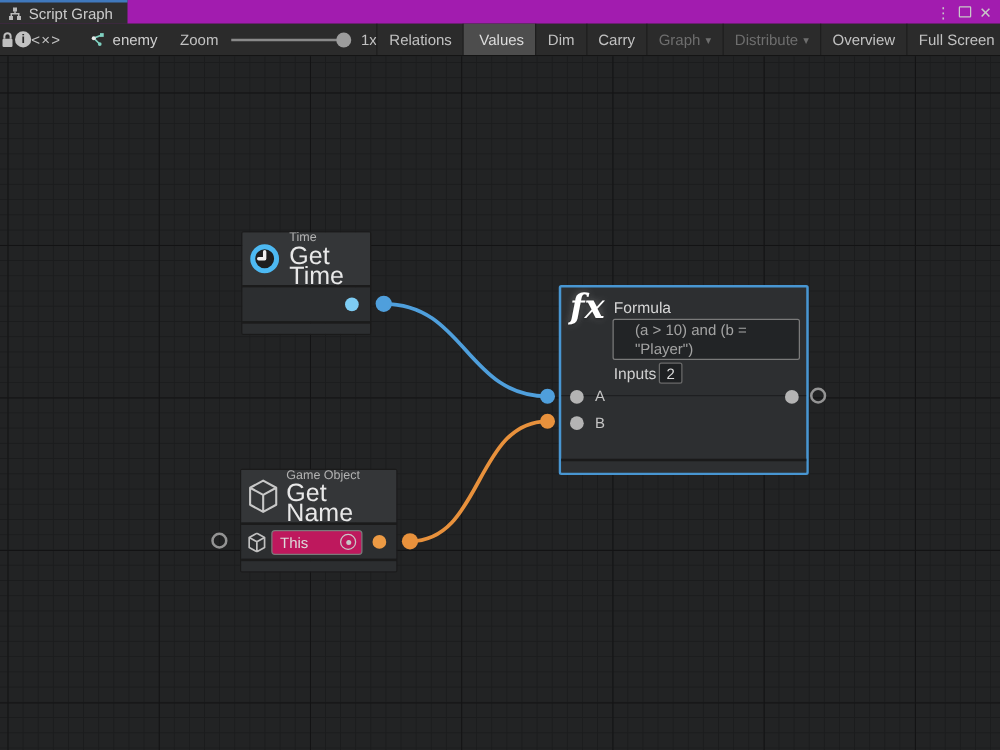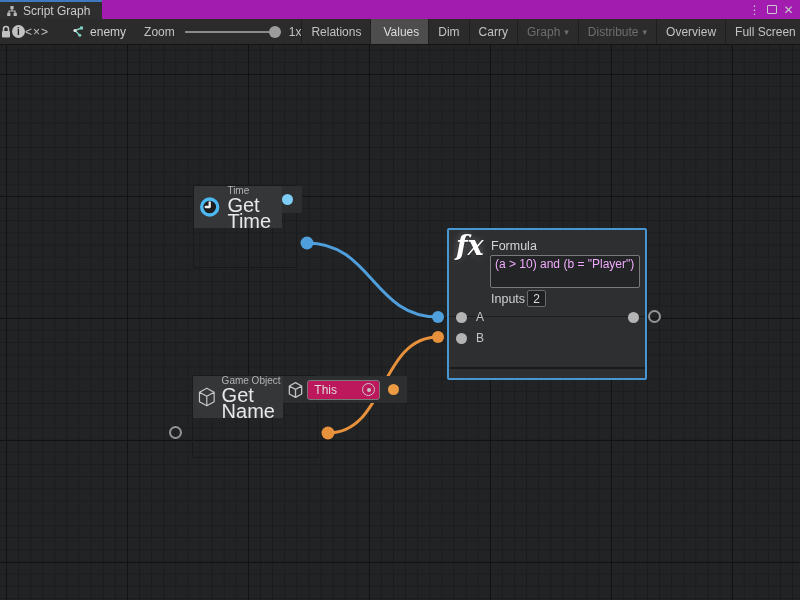--- a/index.html
+++ b/index.html
@@ -45,21 +45,21 @@
               linear-gradient(90deg, #131314 1px, transparent 1px),
               linear-gradient(#131314 1px, transparent 1px),
               linear-gradient(90deg, #1b1c1d 1px, transparent 1px),
               linear-gradient(#1b1c1d 1px, transparent 1px);
             background-size: 121px 100%, 100% 122px, 12.1px 100%, 100% 12.2px;
             background-position: 6px 0, 0 29px, 6px 0, 0 4.6px; }
   .wires { position:absolute; left:0; top:0; width:800px; height:555px; pointer-events:none; }
 
   
   .node { position:absolute; border:1px solid #1a1a1a; border-radius:2px;
-          display:flex; color:#e6e6e6; }
+          display:flex; flex-direction:column; color:#e6e6e6; }
   .node-header { background:#343638; display:flex; align-items:center; padding-left:5px; }
   .node-sep { height:2px; background:#1b1b1b; }
   .node-body { background:#2c2e30; display:flex; align-items:center; }
   .node-footer { background:#2c2e30; flex:1; }
   .node-cat { font-size:10px; color:#b2b2b2; line-height:12px; }
   .node-title { font-size:20px; color:#e8e8e8; line-height:16px; }
   .port-dot { border-radius:50%; }
   .hollow-port { position:absolute; width:13px; height:13px; border-radius:50%;
                  border:2px solid #949494; background:transparent; }
 
@@ -84,21 +84,21 @@
 
   
   .node-formula { left:447px; top:183px; width:200px; height:152px; border:2px solid #4896d2;
                   background:#2d2f31; display:block; }
   .fx-glyph { position:absolute; left:7px; top:0px; font-family:"DejaVu Serif", serif;
               font-style:italic; font-weight:bold; font-size:27px; color:#ffffff;
               text-shadow:0 1px 3px rgba(0,0,0,0.6), 0 0 6px rgba(255,255,255,0.35); }
   .formula-title { position:absolute; left:42px; top:9px; font-size:12.5px; color:#d6d6d6; }
   .formula-expr { position:absolute; left:41px; top:25px; width:150px; height:33px;
                   background:#222426; border:1px solid #7a7a7a; border-radius:2px;
-                  padding:1px 4px; font-size:12px; line-height:15px; color:#f0abfc; overflow:hidden; }
+                  padding:1px 17px; font-size:12px; line-height:15px; color:#a3a3a3; overflow:hidden; }
   .inputs-label { position:absolute; left:42px; top:62px; font-size:12.5px; color:#d0d0d0; }
   .inputs-count { position:absolute; left:78px; top:60px; width:19px; height:17px;
                   background:#1e2022; border:1px solid #6a6a6a; border-radius:2px;
                   font-size:12px; color:#dcdcdc; display:flex; align-items:center; justify-content:center; }
   .grid-through { position:absolute; left:0; right:0; top:86px; height:1px; background:rgba(0,0,0,0.32); }
   .dot-gray { position:absolute; width:11px; height:11px; background:#b4b4b4; border-radius:50%; }
   .port-label { position:absolute; font-size:12px; color:#c4c4c4; }
   .formula-footer { position:absolute; left:0; right:0; bottom:0; height:11px;
                     border-top:2px solid #1a1a1a; background:#2d2f31; }
 </style>

